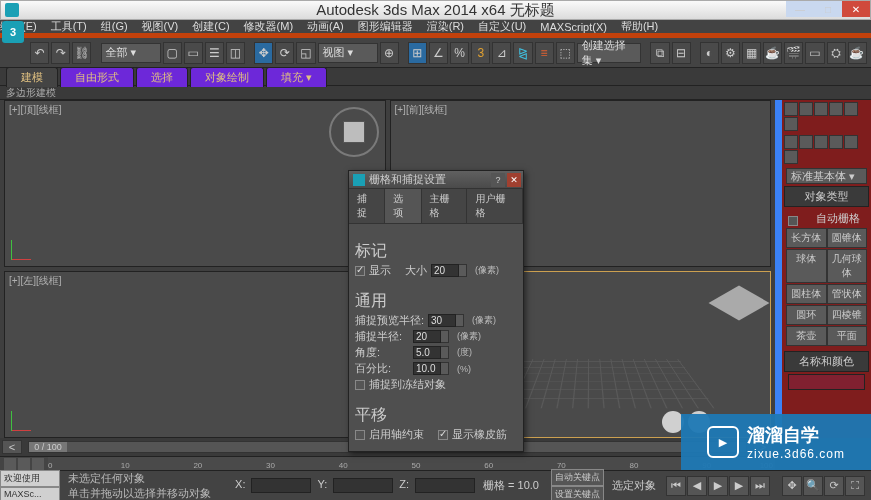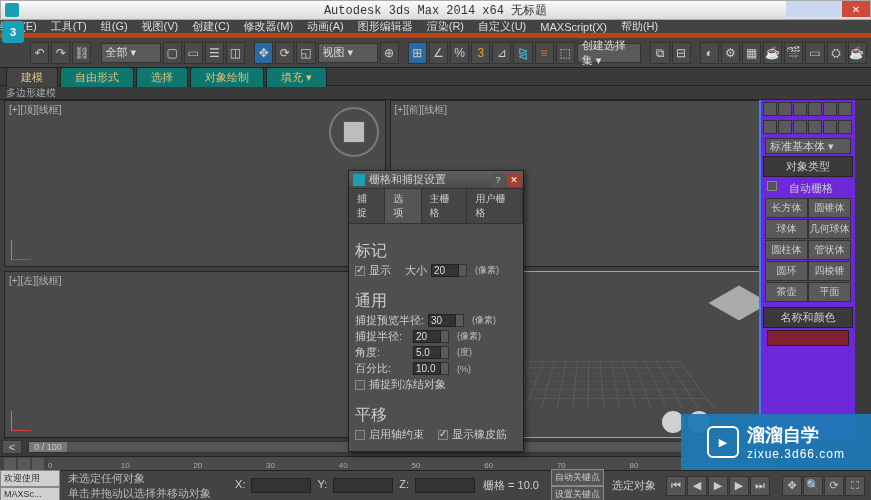--- a/index.html
+++ b/index.html
@@ -1,20 +1,20 @@
 <!DOCTYPE html>
 <html><head>
 <meta charset="utf-8">
 <style>
   * { box-sizing: border-box; margin: 0; padding: 0; font-family: "Microsoft YaHei", SimSun, sans-serif; font-size: 11px; }
   body { width: 871px; height: 500px; background: #3a3a3a; color: #ccc; overflow: hidden; position: relative; }
   
   
   .window-titlebar { height: 20px; background: linear-gradient(#fafafa, #dcdcdc); display: flex; align-items: center; justify-content: center; position: relative; border: 1px solid #aaa; }
-  .window-titlebar .title { color: #333; font-size: 12px; font-family: Liberation Mono, monospace; }
+  .window-titlebar .title { color: #333; font-size: 15px; }
   .window-controls { position: absolute; right: 0; top: 0; display: flex; }
   .win-btn { width: 28px; height: 16px; display: flex; align-items: center; justify-content: center; font-size: 10px; cursor: pointer; }
   .win-min { background: #c9d8ef; }
   .win-max { background: #c9d8ef; }
   .win-close { background: #d04a3c; color: #fff; }
   .app-icon { position: absolute; left: 4px; top: 2px; width: 14px; height: 14px; background: #1aa0b5; border-radius: 2px; }
   
   
   .menubar { height: 18px; background: #434343; display: flex; align-items: center; gap: 14px; color: #ddd; border-bottom: 5px solid #c2410c; }
   .menubar .item { cursor: pointer; }
@@ -23,21 +23,21 @@
   
   .toolbar { height: 30px; background: #434343; display: flex; align-items: center; padding: 0 4px 0 30px; gap: 2px; border-bottom: 1px solid #222; }
   .tool-btn { width: 22px; height: 22px; background: #4a4a4a; border: 1px solid #333; display: flex; align-items: center; justify-content: center; cursor: pointer; color: #ccc; font-size: 12px; }
   .tool-btn.blue { background: #2a6aa0; }
   .tool-sep { width: 6px; }
   .tool-dropdown { height: 20px; background: #5a5a5a; border: 1px solid #333; color: #ddd; padding: 0 4px; display: flex; align-items: center; cursor: pointer; }
   .tool-dropdown.wide { min-width: 60px; }
   
   
   .tabstrip { height: 18px; background: #3a3a3a; display: flex; align-items: center; padding-left: 6px; gap: 0; border-bottom: 1px solid #222; }
-  .tab { padding: 2px 14px; background: #0f766e; color: #e0c080; border: 1px solid #222; border-bottom: none; cursor: pointer; margin-right: 2px; border-radius: 3px 3px 0 0; }
+  .tab { padding: 2px 14px; background: #6d28d9; color: #e0c080; border: 1px solid #222; border-bottom: none; cursor: pointer; margin-right: 2px; border-radius: 3px 3px 0 0; }
   .tab.active { background: #444; }
   .subheader { height: 14px; background: #3a3a3a; padding-left: 6px; color: #aaa; font-size: 10px; border-bottom: 1px solid #222; }
   
   
   .viewport-area { position: absolute; top: 100px; left: 0; right: 96px; bottom: 62px; background: #3f3f3f; }
   .viewport { position: absolute; background: #4a4a4a; border: 1px solid #222; }
   .viewport.tl { left: 4px; top: 0; width: calc(50% - 6px); height: calc(50% - 2px); text-align: center; }
   .viewport.tr { left: calc(50% + 2px); top: 0; right: 0; height: calc(50% - 2px); width: calc(50% - 6px); }
   .viewport.bl { left: 4px; top: calc(50% + 2px); width: calc(50% - 6px); bottom: 0; height: calc(50% - 2px); }
   .viewport.br { left: calc(50% + 2px); top: calc(50% + 2px); width: calc(50% - 6px); bottom: 0; height: calc(50% - 2px); border: 1px solid #cca050; }
@@ -50,27 +50,27 @@
   .viewcube { position: absolute; top: 6px; right: 6px; width: 50px; height: 50px; }
   .viewcube-ring { width: 50px; height: 50px; border: 2px solid #7a7a7a; border-radius: 50%; position: absolute; }
   .viewcube-cube { position: absolute; top: 14px; left: 14px; width: 22px; height: 22px; background: #bdbdbd; border: 1px solid #555; }
   
   .grid-persp { position: absolute; top: 40%; left: 25%; width: 55%; height: 50%; background: repeating-linear-gradient(0deg, transparent, transparent 12px, #5a5a5a 12px, #5a5a5a 13px), repeating-linear-gradient(90deg, transparent, transparent 12px, #5a5a5a 12px, #5a5a5a 13px); transform: perspective(200px) rotateX(55deg); }
   .mini-cube { position: absolute; top: 14px; right: 14px; width: 34px; height: 34px; background: #aaa; transform: rotate(45deg) skew(-15deg, -15deg); }
   .nav-wheels { position: absolute; bottom: 4px; right: 60px; display: flex; gap: 4px; }
   .nav-wheel { width: 22px; height: 22px; background: #d0d0d0; border-radius: 50%; }
   
   
-  .command-panel { position: absolute; top: 100px; right: 16px; width: 96px; bottom: 62px; background: #6d28d9; border-left: 2px solid #3b82f6; }
+  .command-panel { position: absolute; top: 100px; right: 0; width: 96px; bottom: 62px; background: #7f1d1d; border-left: 7px solid #3b82f6; }
   .cp-iconrow { display: flex; gap: 1px; padding: 2px; flex-wrap: wrap; }
   .cp-icon { width: 14px; height: 14px; background: #5a5a5a; border: 1px solid #333; cursor: pointer; }
   .cp-dropdown { margin: 2px 4px; height: 16px; background: #5a5a5a; border: 1px solid #333; padding: 0 4px; display: flex; align-items: center; justify-content: space-between; cursor: pointer; }
   .cp-rollout-head { background: #3a3a3a; text-align: center; padding: 2px 0; border: 1px solid #222; cursor: pointer; margin: 2px 2px 0; }
   .cp-body { padding: 2px; }
-  .cp-check { display: flex; align-items: flex-start; margin: 2px 4px; gap: 12px; }
+  .cp-check { display: flex; align-items: flex-end; margin: 2px 4px; gap: 18px; }
   .chk { width: 10px; height: 10px; border: 1px solid #888; background: #555; }
   .cp-btnrow { display: flex; gap: 0; margin: 1px 2px; }
   .cp-btn { flex: 1; background: #5a5a5a; border: 1px solid #333; text-align: center; padding: 2px 0; cursor: pointer; font-size: 10px; }
   .swatch { margin: 2px 6px; height: 16px; background: #802030; border: 1px solid #222; cursor: pointer; }
   
   
   .timeslider-area { position: absolute; left: 0; right: 96px; bottom: 44px; height: 18px; background: #3a3a3a; display: flex; align-items: center; }
   .time-btn { width: 20px; height: 14px; background: #555; border: 1px solid #333; display: flex; align-items: center; justify-content: center; margin: 0 2px; cursor: pointer; }
   .time-scrub { flex: 1; height: 12px; background: #555; border: 1px solid #333; margin: 0 4px; position: relative; }
   .time-scrub-handle { position: absolute; left: 0; top: 0; width: 38px; height: 100%; background: #777; text-align: center; font-size: 9px; }

